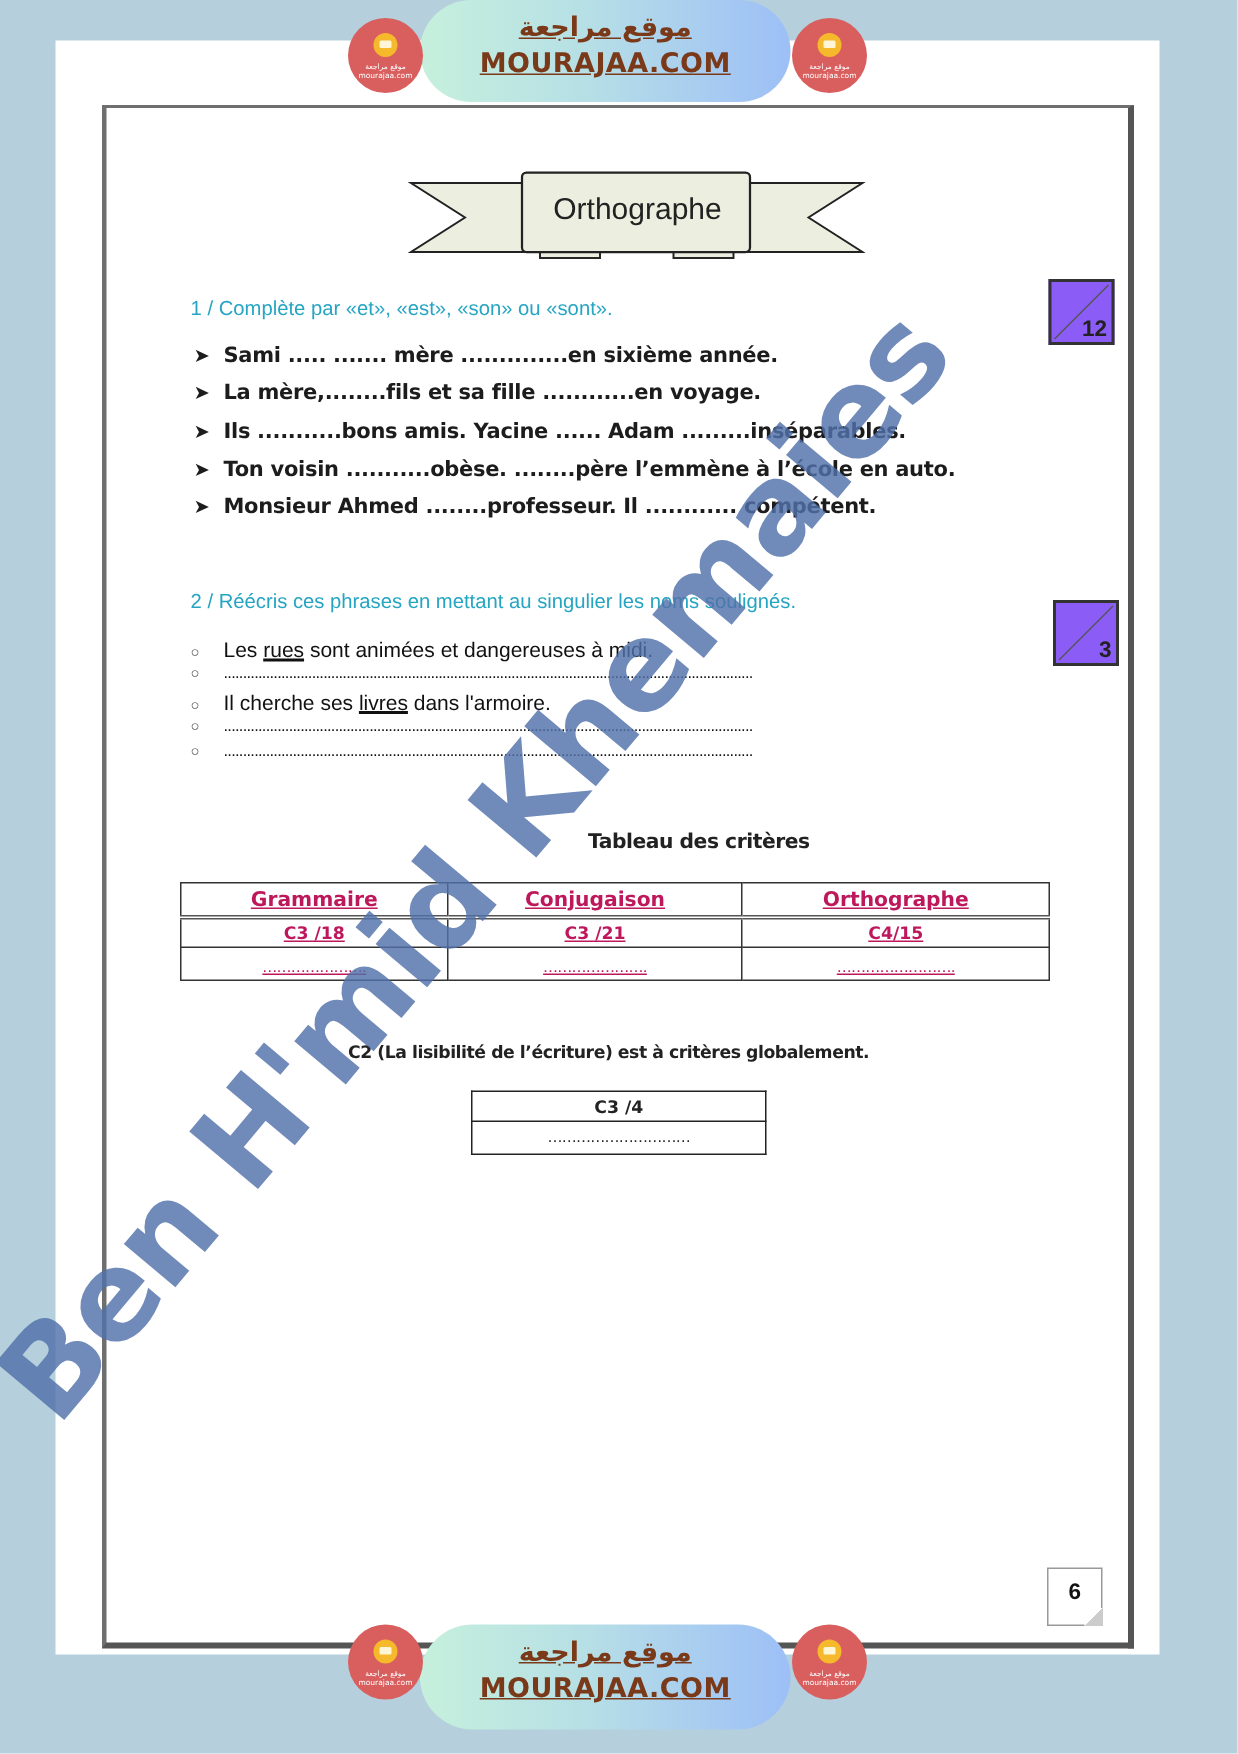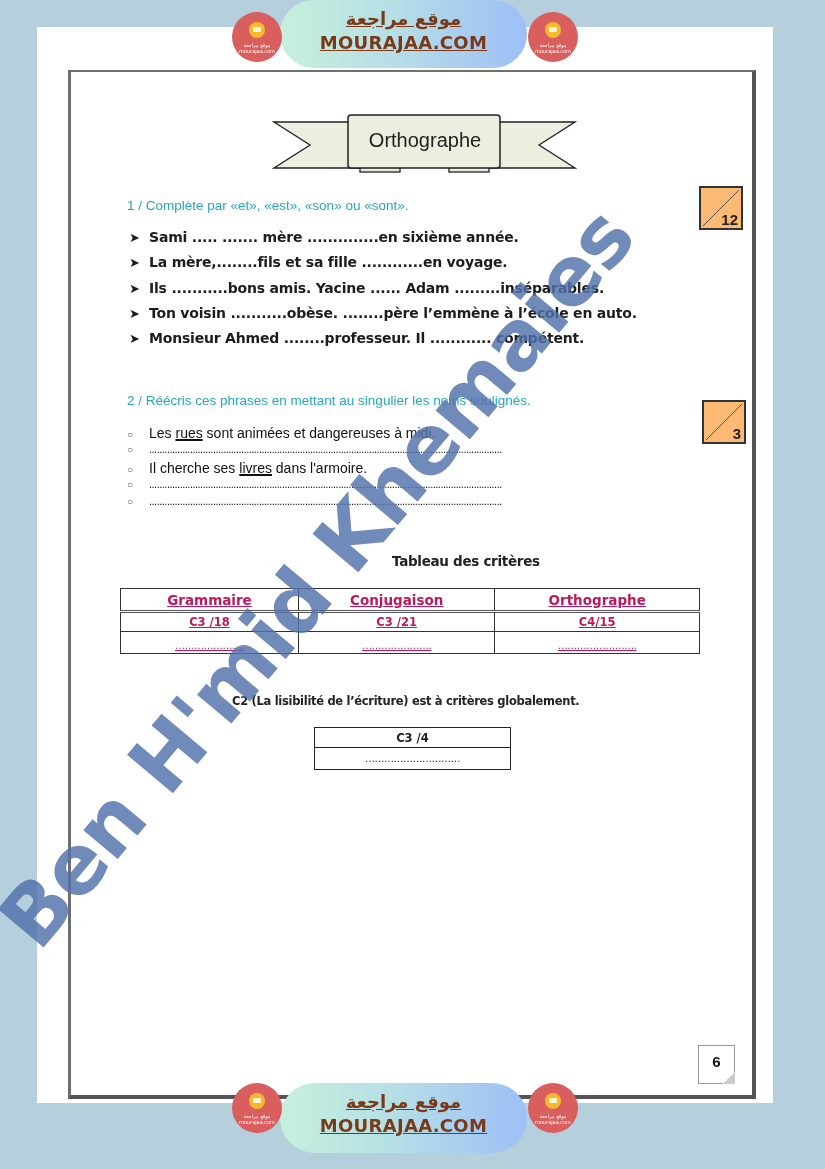--- a/index.html
+++ b/index.html
@@ -29,21 +29,21 @@
   .logo.bl { left: 232px; top: 1083px; } .logo.br { left: 528px; top: 1083px; }
 
   
   .ribbon { position: absolute; left: 272px; top: 112px; width: 305px; height: 66px; }
   .ribbon svg { position: absolute; left: 0; top: 0; }
   .ribbon .title { position: absolute; left: 78px; top: 8px; width: 150px; height: 40px; line-height: 40px;
                    text-align: center; font-size: 20px; color: #222; font-family: "Liberation Sans", sans-serif; }
 
   .q-title { position: absolute; left: 127px; font-size: 13.5px; color: #26a5c2; font-family: "Liberation Sans", sans-serif; }
 
-  .score-box { position: absolute; width: 44px; height: 44px; border: 2px solid #333; background: #fdba74; }
+  .score-box { position: absolute; width: 44px; height: 44px; border: 2px solid #333; background: #8b5cf6; }
   .score-box svg { position: absolute; left: 0; top: 0; }
   .score-box .num { position: absolute; right: 3px; bottom: 0px; font-size: 15px; font-weight: bold; color: #222; font-family: "Liberation Sans", sans-serif; }
 
   .ex1 { position: absolute; left: 129px; top: 226px; }
   .ex1 .row { height: 25.3px; line-height: 22px; font-size: 14px; font-weight: bold; color: #1c1c1c; white-space: nowrap; font-family: "DejaVu Sans", sans-serif; letter-spacing: -0.2px; }
   .ex1 .arrow { display: inline-block; width: 20px; font-size: 13px; }
 
   .ex2 { position: absolute; left: 127px; top: 424px; width: 520px; }
   .ex2 .row { height: 18px; line-height: 18px; font-size: 14px; color: #111; white-space: nowrap; font-family: "Liberation Sans", sans-serif; }
   .ex2 .row .bul { display: inline-block; width: 22px; font-size: 10px; color: #555; }

